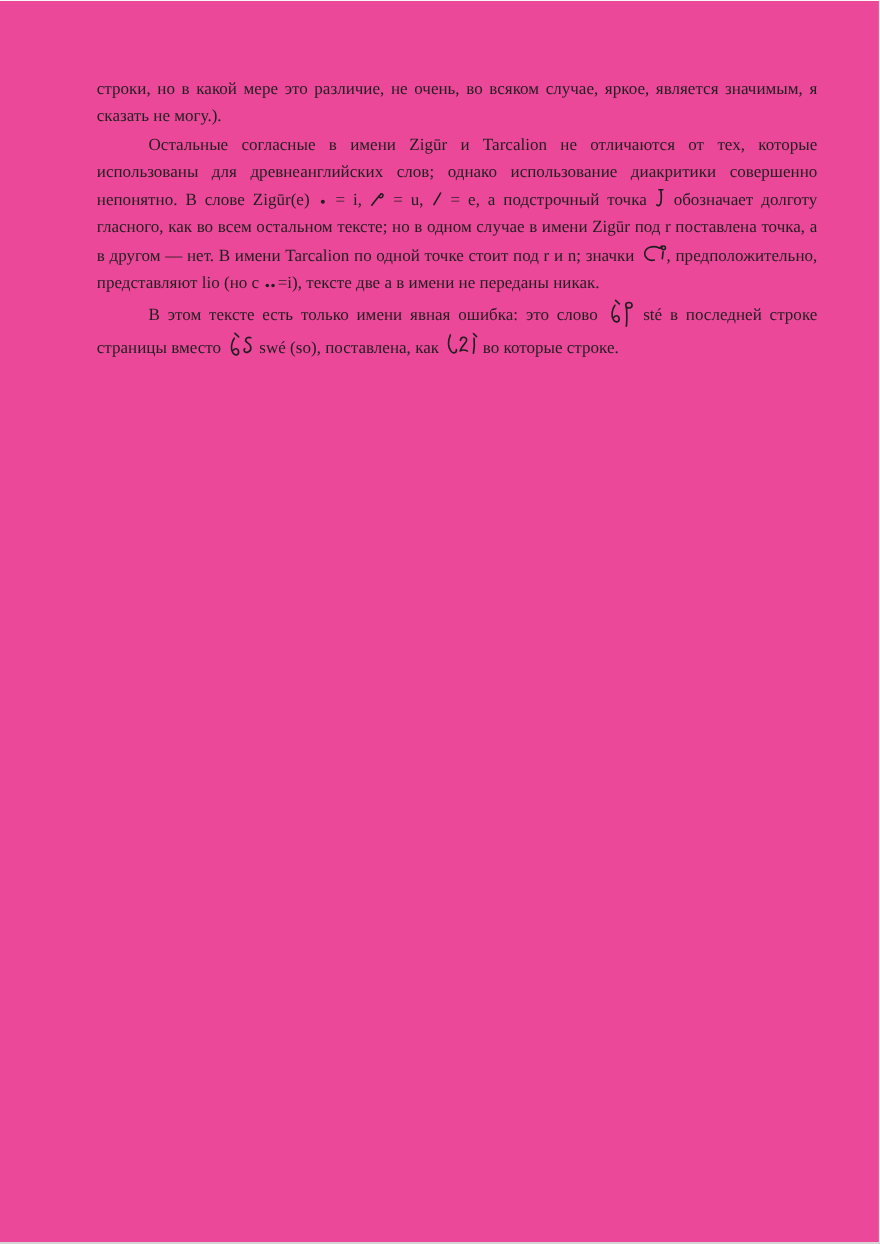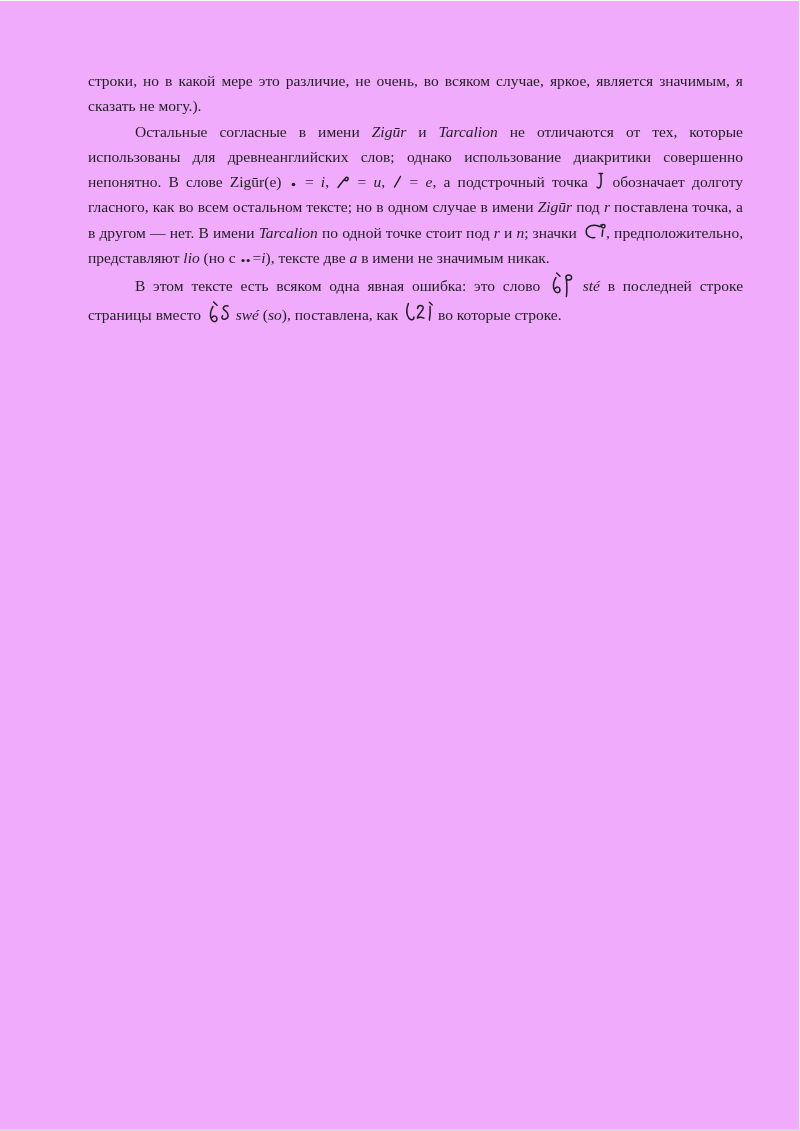--- a/index.html
+++ b/index.html
@@ -1,36 +1,36 @@
 <!DOCTYPE html>
 <html><head>
 <meta charset="utf-8">
 <style>
   html,body{margin:0;padding:0;background:#ffffff;}
   .page{
     position:relative;
     width:800px;height:1131px;
-    background:#f0abfc;
+    background:#ec4899;
     box-sizing:border-box;
     box-shadow: inset 0 -2px 0 #d6d6d6, inset -1px 0 0 #efefef, inset 0 1px 0 #f7f7f7;
     font-family:"Liberation Serif", serif;
     color:#1f1f1f;
     overflow:hidden;
   }
   .text-block{
     position:absolute;
     left:88px; top:68px;
     width:655px;
     font-size:15.5px;
     line-height:25.3px;
     text-align:justify;
   }
   p{margin:0;padding:0;}
   p.ind{text-indent:47px;}
-  .it{font-style:italic;}
+  .it{}
   .sym{display:inline-block;vertical-align:-3px;}
   .sym-big{vertical-align:-8px;}
   .sym path, .sym circle{stroke:#1f1f1f;fill:none;stroke-width:1.5;stroke-linecap:round;stroke-linejoin:round;}
   .sym .fill{fill:#1f1f1f;stroke:none;}
 </style>
 </head>
 <body>
 
 <div class="page">
   <div class="text-block">
@@ -45,22 +45,22 @@
     <path d="M4,2.5 L7.6,2.5"></path>
     <path d="M5.8,2.8 C6.3,7.5 6.5,12.2 5.5,15.3 C4.9,17.2 2.9,17.4 2.1,16.2"></path>
   </svg><span> обозначает долготу гласного, как во всем остальном тексте; но в одном случае в имени </span><span class="it">Zigūr</span><span> под </span><span class="it">r</span><span> поставлена точка, а в другом — нет. В имени </span><span class="it">Tarcalion</span><span> по одной точке стоит под </span><span class="it">r</span><span> и </span><span class="it">n</span><span>; значки </span><svg class="sym" width="25" height="20" viewBox="0 0 25 20">
     <path d="M18.5,5.5 C12.5,2.8 5.8,4.8 5.2,10 C4.7,14.5 9.2,17.6 13.8,16.4"></path>
     <path d="M18.5,5.5 C19.8,5.8 20.6,5 20.1,3.8"></path>
     <path d="M21.8,9 L21.1,15.2"></path>
     <circle cx="22.3" cy="5.3" r="1.7"></circle>
   </svg><span>, предположительно, представляют </span><span class="it">lio</span><span> (но с </span><svg class="sym" width="13" height="18" viewBox="0 0 13 18">
     <circle class="fill" cx="4" cy="12.5" r="1.6"></circle>
     <circle class="fill" cx="9.2" cy="12.5" r="1.6"></circle>
-  </svg><span>=</span><span class="it">i</span><span>), тексте две </span><span class="it">a</span><span> в имени не значимым никак.</span></p>
-    <p class="ind"><span>В этом тексте есть всяком одна явная ошибка: это слово </span><svg class="sym sym-big" width="27" height="29" viewBox="0 0 27 29">
+  </svg><span>=</span><span class="it">i</span><span>), тексте две </span><span class="it">a</span><span> в имени не переданы никак.</span></p>
+    <p class="ind"><span>В этом тексте есть только имени явная ошибка: это слово </span><svg class="sym sym-big" width="27" height="29" viewBox="0 0 27 29">
     <path d="M8.6,3 L12,6.2"></path>
     <path d="M8,7.5 C5.2,11.5 4.6,17 6.6,20.6 C8.4,23.8 12.2,23 11.9,19.6 C11.7,16.8 8.6,16.2 7.3,18.3"></path>
     <path d="M17.8,7.6 C17.8,4.4 23.6,4 23.6,7.5 C23.6,10.6 18.4,10.8 18.1,8.1"></path>
     <path d="M18.4,8.8 C18.9,14.2 19.2,20.6 18.4,26.5"></path>
   </svg><span> </span><span class="it">sté</span><span> в последней строке страницы вместо </span><svg class="sym sym-big" width="27" height="29" viewBox="0 0 27 29">
     <path d="M8.6,3 L12,6.2"></path>
     <path d="M8,7.5 C5.2,11.5 4.6,17 6.6,20.6 C8.4,23.8 12.2,23 11.9,19.6 C11.7,16.8 8.6,16.2 7.3,18.3"></path>
     <path d="M23,7 C18.8,5.8 16.6,9.6 20.1,11.7 C23.6,13.8 24.4,18.6 20.4,20.1 C17.7,21.1 15.9,18.6 17.5,16.9"></path>
   </svg><span> </span><span class="it">swé</span><span> (</span><span class="it">so</span><span>), поставлена, как </span><svg class="sym sym-big" width="32" height="29" viewBox="0 0 32 29">
     <path d="M6.4,4.5 C4.4,9.5 4.4,15.5 6.8,19 C8.7,21.8 12.3,21 11.9,17.9"></path>

